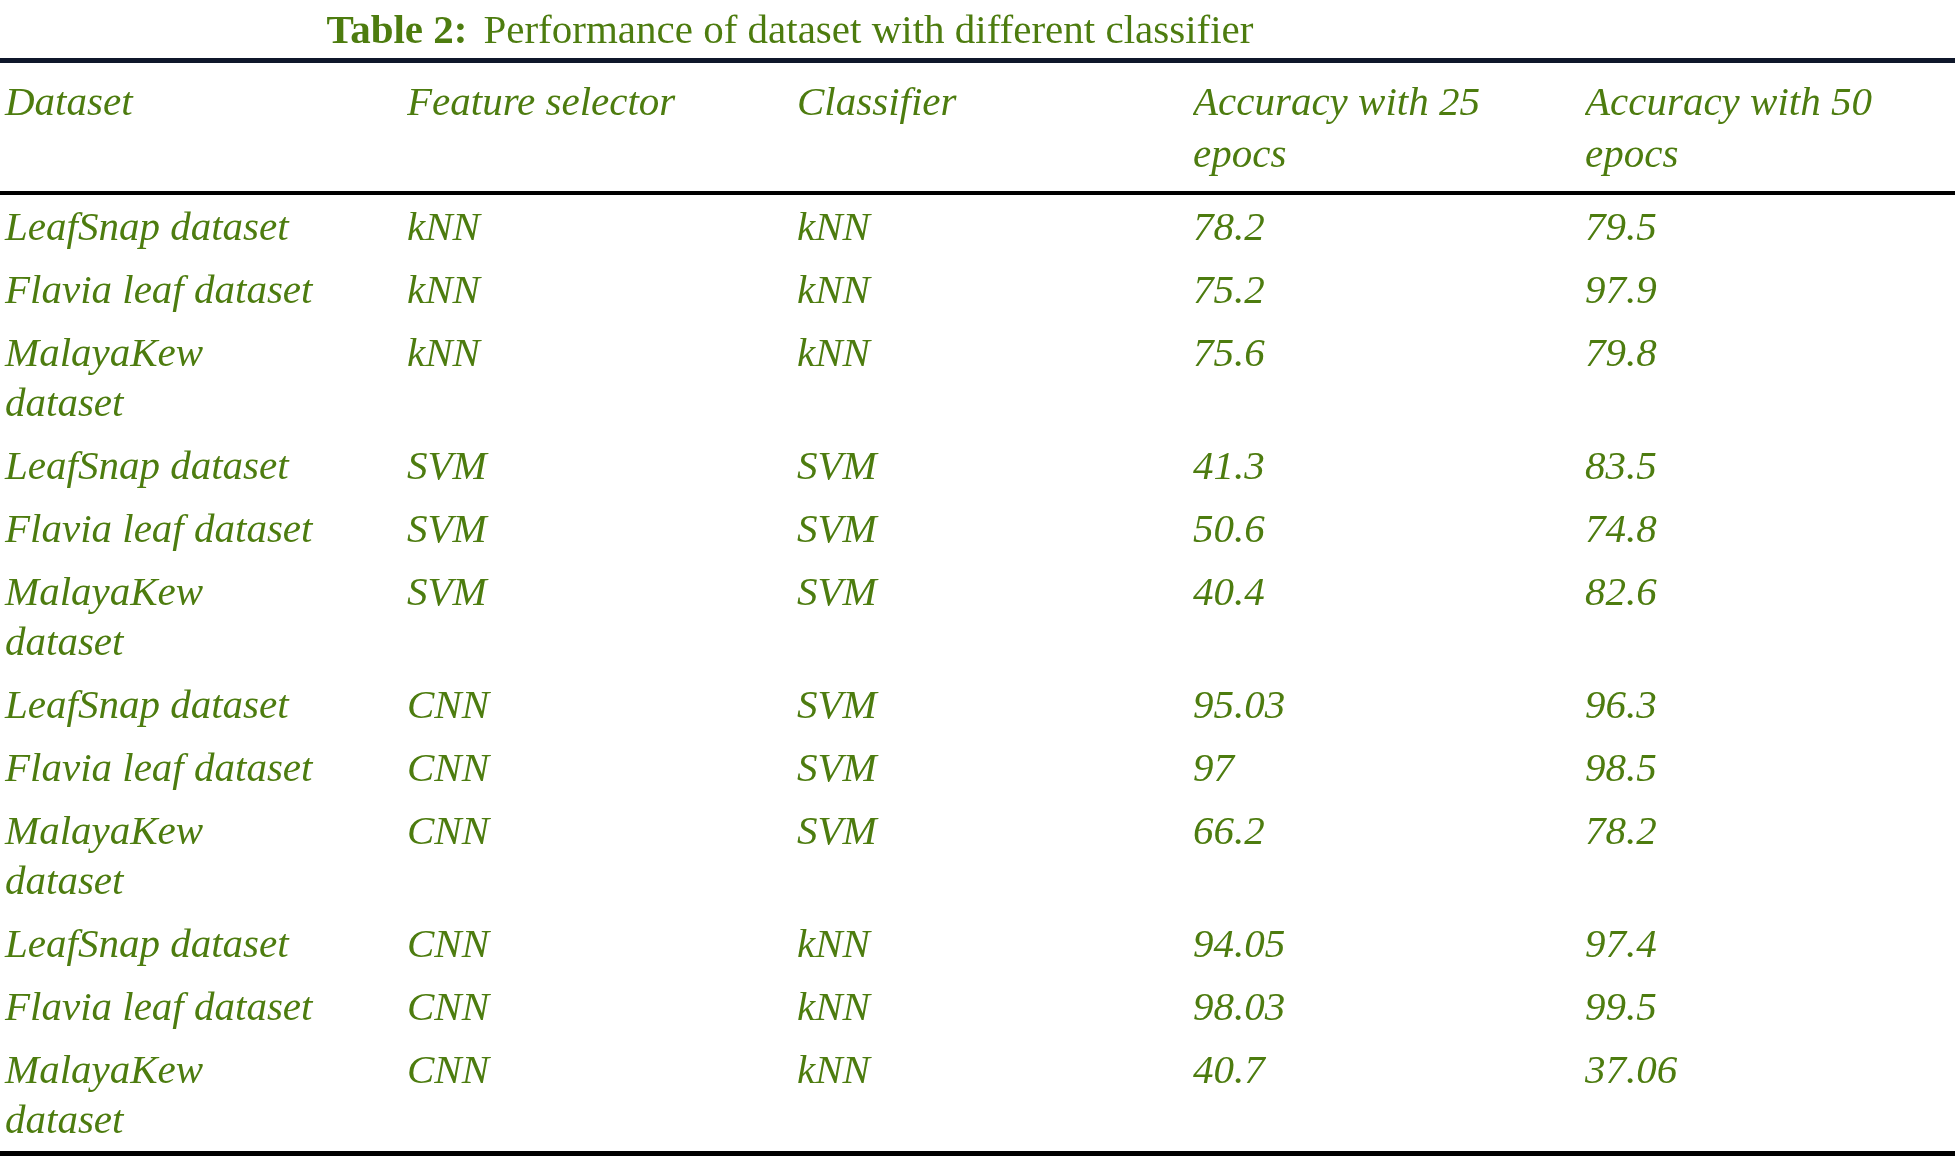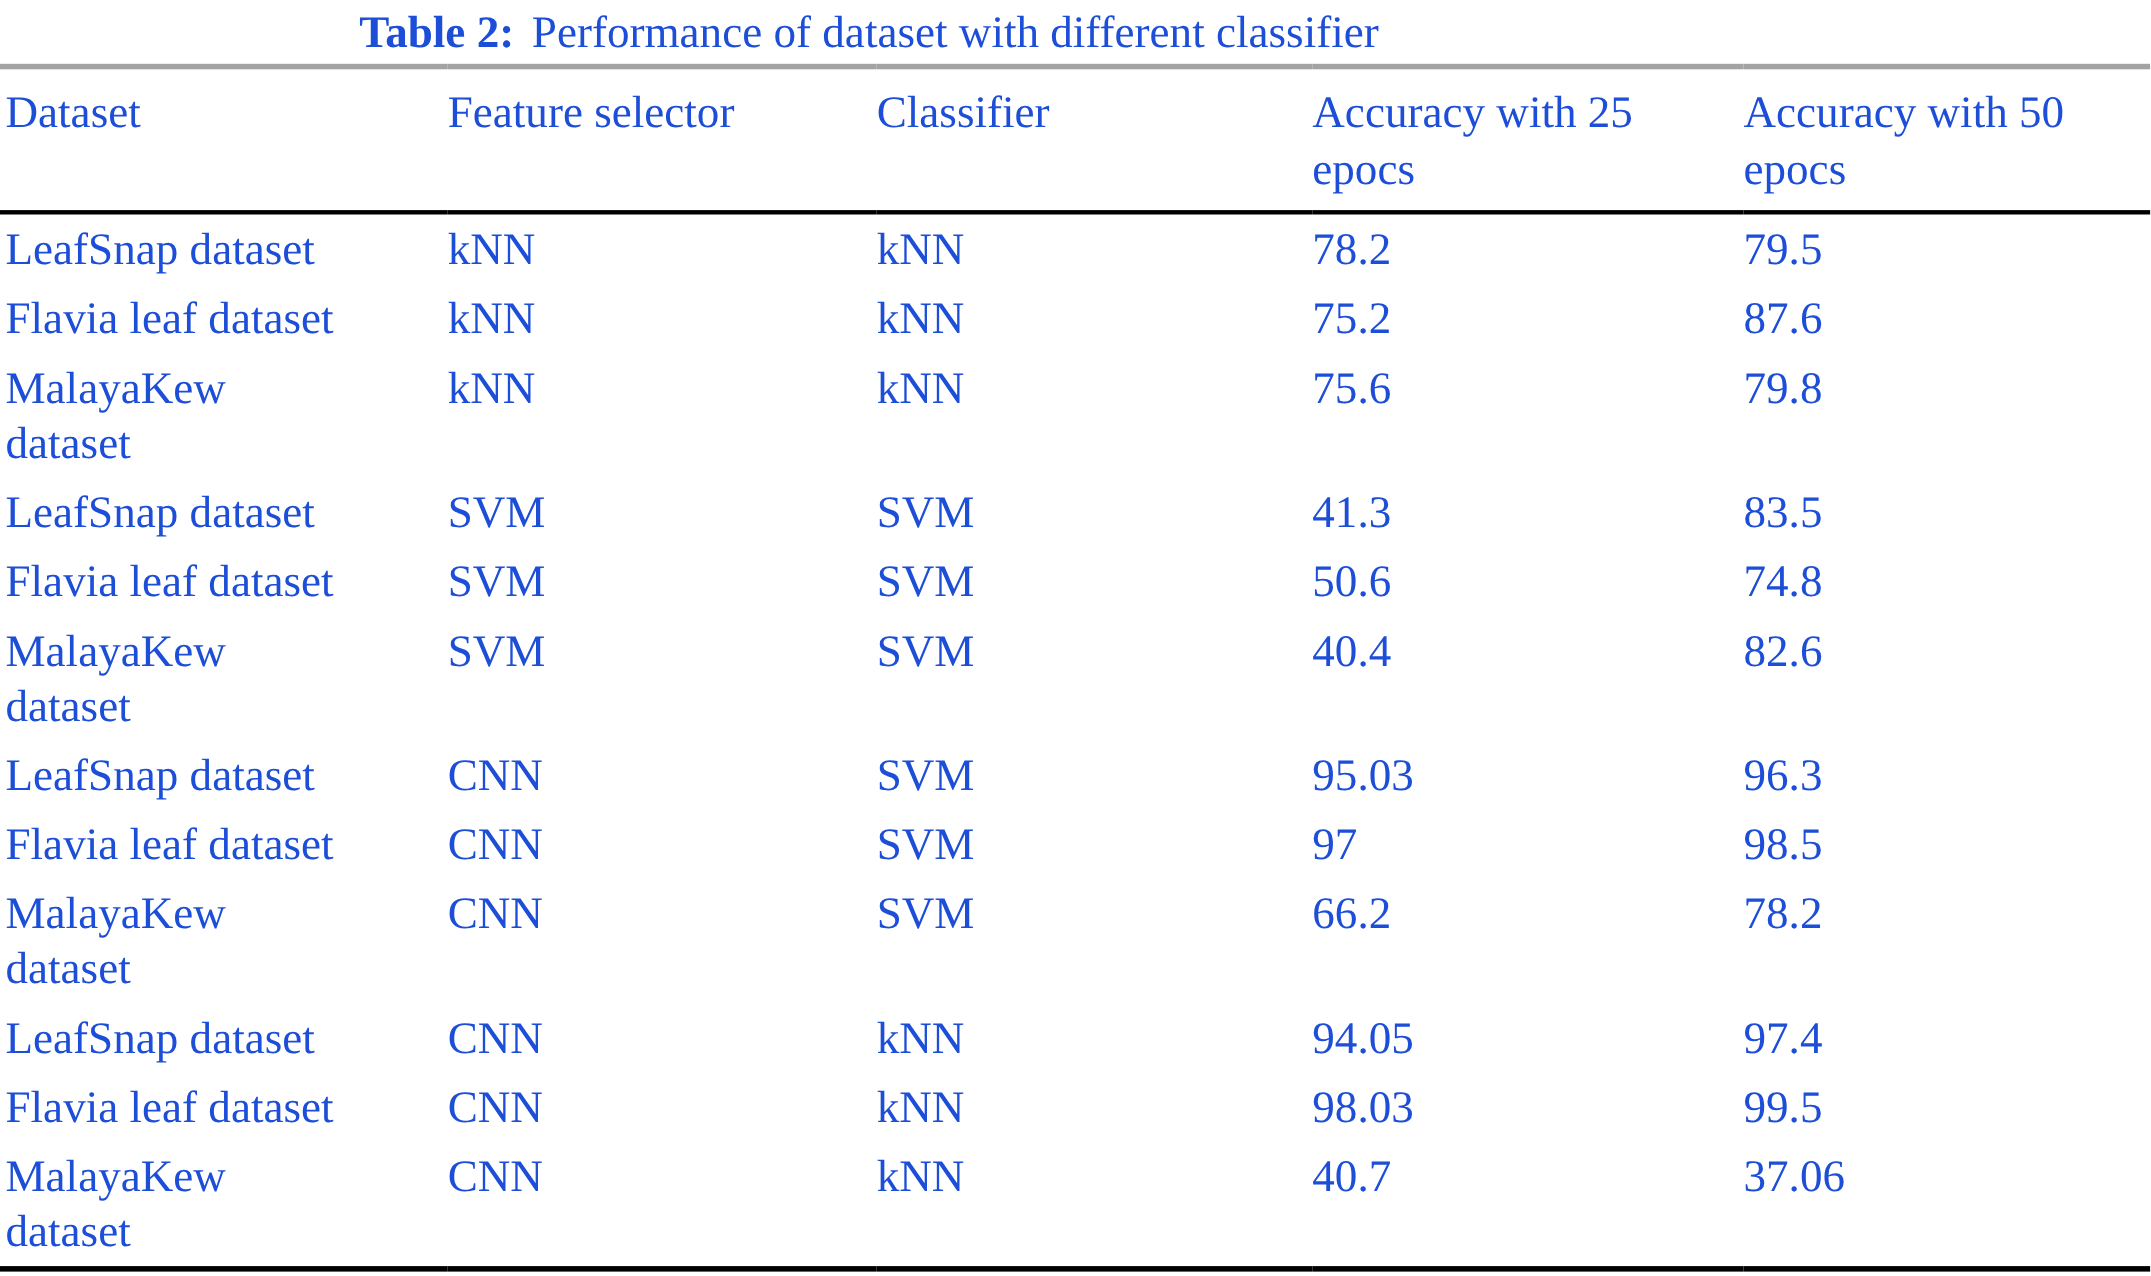--- a/index.html
+++ b/index.html
@@ -5,42 +5,43 @@
   html, body {
     margin: 0;
     padding: 0;
     background: #ffffff;
   }
   .page {
     position: relative;
     width: 1955px;
     height: 1160px;
     background: #ffffff;
-    color: #1d4ed8;
+    color: #4d7c0f;
     font-family: "Liberation Serif", serif;
     overflow: hidden;
   }
   .caption {
     width: 1580px;
     height: 58px;
     line-height: 58px;
     text-align: center;
     font-size: 41px;
     white-space: nowrap;
   }
   .caption-label {
     font-weight: bold;
     margin-right: 16px;
   }
   table.perf {
     width: 1955px;
     table-layout: fixed;
     border-collapse: collapse;
-    border-top: 5px solid #a3a3a3;
+    border-top: 5px solid #0f172a;
     border-bottom: 5px solid #000000;
+    font-style: italic;
   }
   table.perf th, table.perf td {
     text-align: left;
     vertical-align: top;
     font-weight: normal;
     font-size: 41px;
     white-space: pre-line;
     overflow: hidden;
   }
   table.perf thead th {
@@ -90,21 +91,21 @@
         <td>kNN</td>
         <td>kNN</td>
         <td>78.2</td>
         <td>79.5</td>
       </tr>
       <tr>
         <td>Flavia leaf dataset</td>
         <td>kNN</td>
         <td>kNN</td>
         <td>75.2</td>
-        <td>87.6</td>
+        <td>97.9</td>
       </tr>
       <tr>
         <td>MalayaKew
 dataset</td>
         <td>kNN</td>
         <td>kNN</td>
         <td>75.6</td>
         <td>79.8</td>
       </tr>
       <tr>

